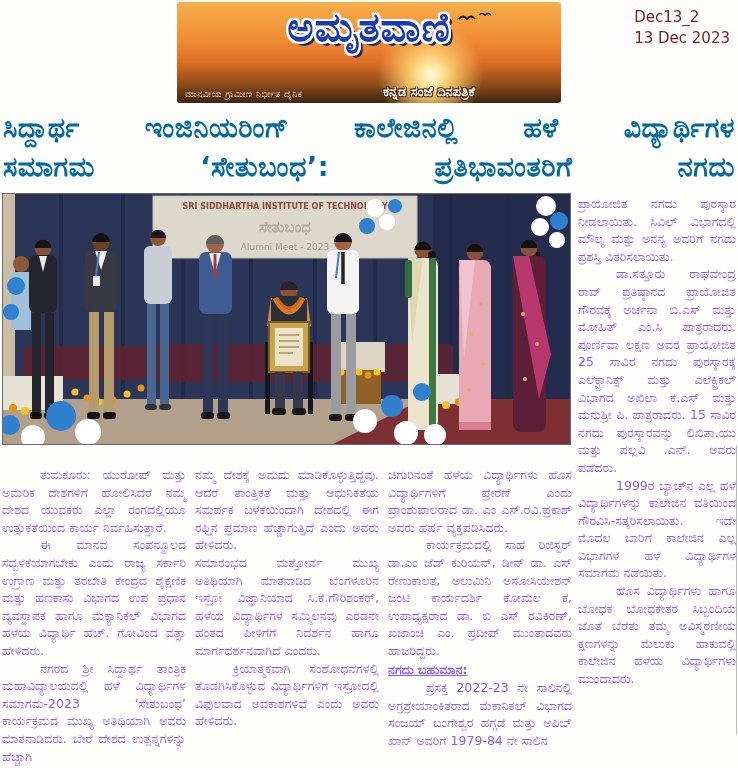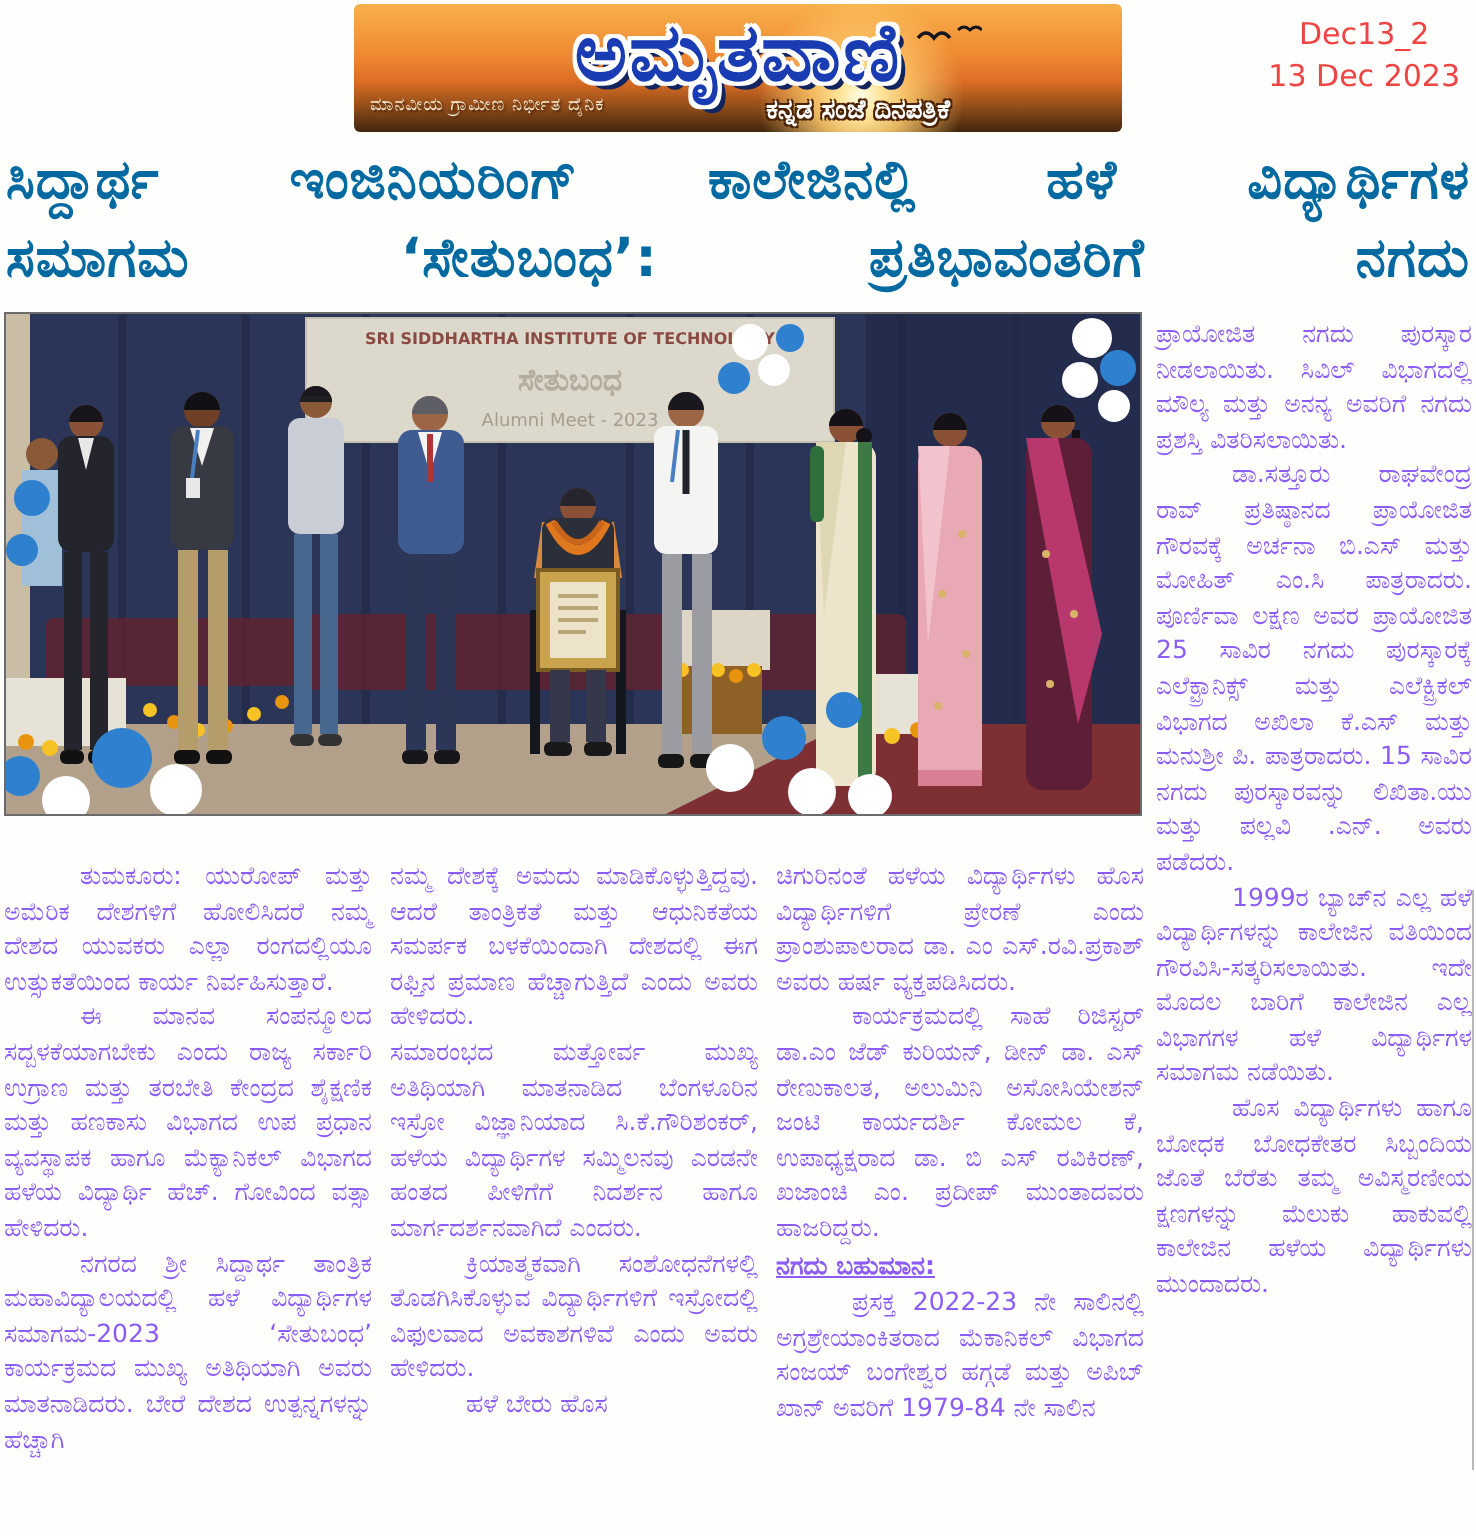--- a/index.html
+++ b/index.html
@@ -1,34 +1,34 @@
 <!DOCTYPE html>
 <html><head>
 <meta charset="utf-8">
 <style>
   html,body{margin:0;padding:0;}
   body{background:#ffffff;font-family:"DejaVu Sans","Liberation Sans",sans-serif;}
   .page{position:relative;width:738px;height:768px;overflow:hidden;background:#fefefd;}
 
   
-  .annotation{position:absolute;top:7px;right:8px;text-align:center;font-size:15px;
-    line-height:21px;color:#ef4444;}
-
-  
-  .masthead{position:relative;width:384px;height:64px;margin:2px auto 0 auto;
+  .annotation{position:absolute;top:7px;right:8px;text-align:left;font-size:15px;
+    line-height:21px;color:#7f1d1d;}
+
+  
+  .masthead{position:relative;width:384px;height:101px;margin:2px auto 0 auto;
     border-radius:3px;overflow:hidden;
     background:
       radial-gradient(circle at 66% 72%, #fffbe4 0%, #ffe59a 4%, rgba(255,205,110,.85) 9%, rgba(240,140,50,0) 20%),
       linear-gradient(180deg,#f7b04c 0%,#f08b33 38%,#dd6e25 60%,#8a4a18 82%,#41250e 100%);}
   .masthead-title{position:absolute;top:-6px;left:0;right:0;text-align:center;
     font-size:40px;line-height:62px;font-weight:bold;color:#1a3cb2;letter-spacing:1px;
     text-shadow:-2px 0 #fff,2px 0 #fff,0 -2px #fff,0 2px #fff,-2px -2px #fff,2px 2px #fff,
       -2px 2px #fff,2px -2px #fff,4px 4px 0 #12255e;}
   .masthead-bottom{position:absolute;bottom:3px;left:8px;right:8px;display:flex;
-    justify-content:space-between;align-items:flex-start;}
+    justify-content:space-between;align-items:flex-end;}
   .tag-left{font-size:9px;color:#f6ead2;text-shadow:1px 1px 1px #55280a;letter-spacing:.5px;}
   .tag-right{font-size:13px;font-weight:bold;color:#ffffff;margin-right:78px;
     text-shadow:1px 1px 0 #4a2206,-1px -1px 0 #4a2206,1px -1px 0 #4a2206,-1px 1px 0 #4a2206;margin-left:35px;}
   .birds{position:absolute;top:7px;right:70px;}
 
   
   .headline{margin:5px 3px 0 3px;font-weight:bold;color:#0369a1;}
   .headline .hl{font-size:27px;line-height:39px;text-align:justify;text-align-last:justify;
     letter-spacing:.5px;white-space:nowrap;}
 
@@ -264,21 +264,20 @@
       <div class="cols3">
         <div class="bodycol">
             <p class="para indent">ತುಮಕೂರು: ಯುರೋಪ್ ಮತ್ತು ಅಮೆರಿಕ ದೇಶಗಳಿಗೆ ಹೋಲಿಸಿದರೆ ನಮ್ಮ ದೇಶದ ಯುವಕರು ಎಲ್ಲಾ ರಂಗದಲ್ಲಿಯೂ ಉತ್ಸುಕತೆಯಿಂದ ಕಾರ್ಯ ನಿರ್ವಹಿಸುತ್ತಾರೆ.</p>
             <p class="para indent">ಈ ಮಾನವ ಸಂಪನ್ಮೂಲದ ಸದ್ಬಳಕೆಯಾಗಬೇಕು ಎಂದು ರಾಜ್ಯ ಸರ್ಕಾರಿ ಉಗ್ರಾಣ ಮತ್ತು ತರಬೇತಿ ಕೇಂದ್ರದ ಶೈಕ್ಷಣಿಕ ಮತ್ತು ಹಣಕಾಸು ವಿಭಾಗದ ಉಪ ಪ್ರಧಾನ ವ್ಯವಸ್ಥಾಪಕ ಹಾಗೂ ಮೆಕ್ಯಾನಿಕಲ್ ವಿಭಾಗದ ಹಳೆಯ ವಿದ್ಯಾರ್ಥಿ ಹೆಚ್. ಗೋವಿಂದ ವತ್ಸಾ ಹೇಳಿದರು.</p>
             <p class="para indent">ನಗರದ ಶ್ರೀ ಸಿದ್ದಾರ್ಥ ತಾಂತ್ರಿಕ ಮಹಾವಿದ್ಯಾಲಯದಲ್ಲಿ ಹಳೆ ವಿದ್ಯಾರ್ಥಿಗಳ ಸಮಾಗಮ-2023 ‘ಸೇತುಬಂಧ’ ಕಾರ್ಯಕ್ರಮದ ಮುಖ್ಯ ಅತಿಥಿಯಾಗಿ ಅವರು ಮಾತನಾಡಿದರು. ಬೇರೆ ದೇಶದ ಉತ್ಪನ್ನಗಳನ್ನು ಹೆಚ್ಚಾಗಿ</p>
           </div>
         <div class="bodycol">
             <p class="para">ನಮ್ಮ ದೇಶಕ್ಕೆ ಅಮದು ಮಾಡಿಕೊಳ್ಳುತ್ತಿದ್ದವು. ಆದರೆ ತಾಂತ್ರಿಕತೆ ಮತ್ತು ಆಧುನಿಕತೆಯ ಸಮರ್ಪಕ ಬಳಕೆಯಿಂದಾಗಿ ದೇಶದಲ್ಲಿ ಈಗ ರಫ್ತಿನ ಪ್ರಮಾಣ ಹೆಚ್ಚಾಗುತ್ತಿದೆ ಎಂದು ಅವರು ಹೇಳಿದರು.</p>
             <p class="para">ಸಮಾರಂಭದ ಮತ್ತೋರ್ವ ಮುಖ್ಯ ಅತಿಥಿಯಾಗಿ ಮಾತನಾಡಿದ ಬೆಂಗಳೂರಿನ ಇಸ್ರೋ ವಿಜ್ಞಾನಿಯಾದ ಸಿ.ಕೆ.ಗೌರಿಶಂಕರ್, ಹಳೆಯ ವಿದ್ಯಾರ್ಥಿಗಳ ಸಮ್ಮಿಲನವು ಎರಡನೇ ಹಂತದ ಪೀಳಿಗೆಗೆ ನಿದರ್ಶನ ಹಾಗೂ ಮಾರ್ಗದರ್ಶನವಾಗಿದೆ ಎಂದರು.</p>
             <p class="para indent">ಕ್ರಿಯಾತ್ಮಕವಾಗಿ ಸಂಶೋಧನೆಗಳಲ್ಲಿ ತೊಡಗಿಸಿಕೊಳ್ಳುವ ವಿದ್ಯಾರ್ಥಿಗಳಿಗೆ ಇಸ್ರೋದಲ್ಲಿ ವಿಫುಲವಾದ ಅವಕಾಶಗಳಿವೆ ಎಂದು ಅವರು ಹೇಳಿದರು.</p>
-            <p class="para indent">ಹಳೆ ಬೇರು ಹೊಸ</p>
           </div>
         <div class="bodycol">
             <p class="para">ಚಿಗುರಿನಂತೆ ಹಳೆಯ ವಿದ್ಯಾರ್ಥಿಗಳು ಹೊಸ ವಿದ್ಯಾರ್ಥಿಗಳಿಗೆ ಪ್ರೇರಣೆ ಎಂದು ಪ್ರಾಂಶುಪಾಲರಾದ ಡಾ. ಎಂ ಎಸ್.ರವಿ.ಪ್ರಕಾಶ್ ಅವರು ಹರ್ಷ ವ್ಯಕ್ತಪಡಿಸಿದರು.</p>
             <p class="para indent">ಕಾರ್ಯಕ್ರಮದಲ್ಲಿ ಸಾಹೆ ರಿಜಿಸ್ಟರ್ ಡಾ.ಎಂ ಜೆಡ್ ಕುರಿಯನ್, ಡೀನ್ ಡಾ. ಎಸ್ ರೇಣುಕಾಲತ, ಅಲುಮಿನಿ ಅಸೋಸಿಯೇಶನ್ ಜಂಟಿ ಕಾರ್ಯದರ್ಶಿ ಕೋಮಲ ಕೆ, ಉಪಾಧ್ಯಕ್ಷರಾದ ಡಾ. ಬಿ ಎಸ್ ರವಿಕಿರಣ್, ಖಜಾಂಚಿ ಎಂ. ಪ್ರದೀಪ್ ಮುಂತಾದವರು ಹಾಜರಿದ್ದರು.</p>
             <p class="para subhead">ನಗದು ಬಹುಮಾನ:</p>
             <p class="para indent">ಪ್ರಸಕ್ತ 2022-23 ನೇ ಸಾಲಿನಲ್ಲಿ ಅಗ್ರಶ್ರೇಯಾಂಕಿತರಾದ ಮೆಕಾನಿಕಲ್ ವಿಭಾಗದ ಸಂಜಯ್ ಬಂಗೇಶ್ವರ ಹಗ್ಗಡೆ ಮತ್ತು ಅಪಿಬ್ ಖಾನ್ ಅವರಿಗೆ 1979-84 ನೇ ಸಾಲಿನ</p>
           </div>
       </div>
     </div>
 

